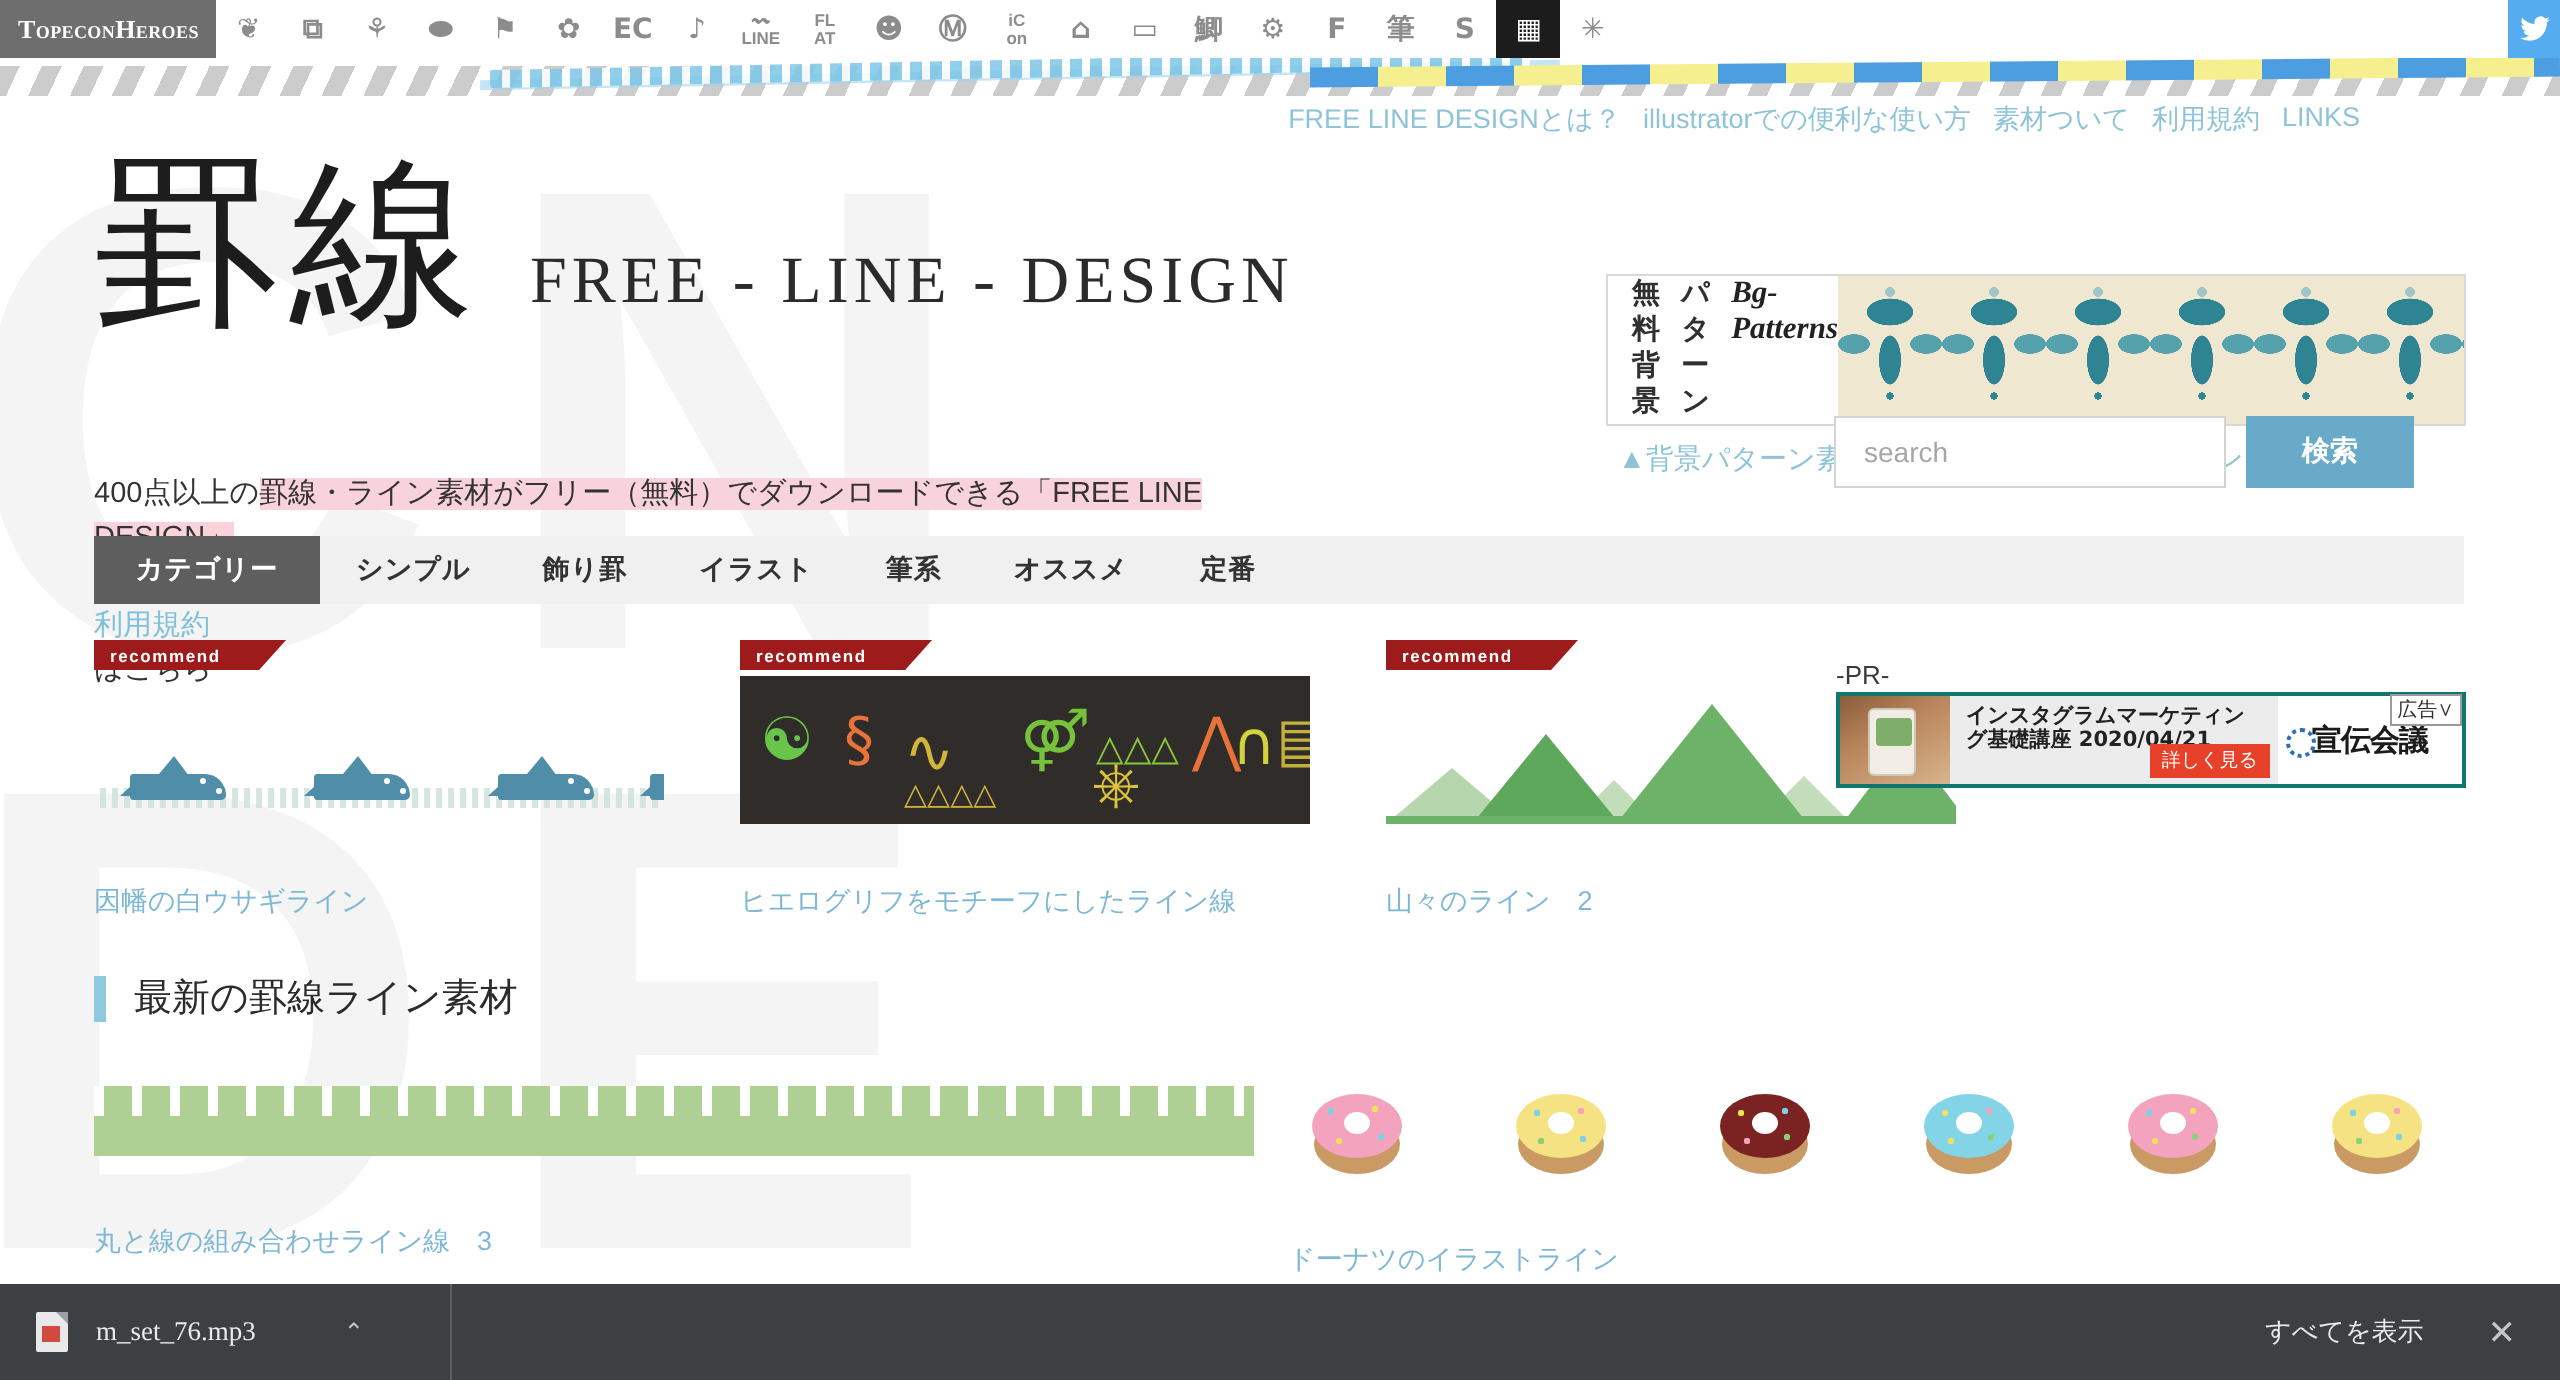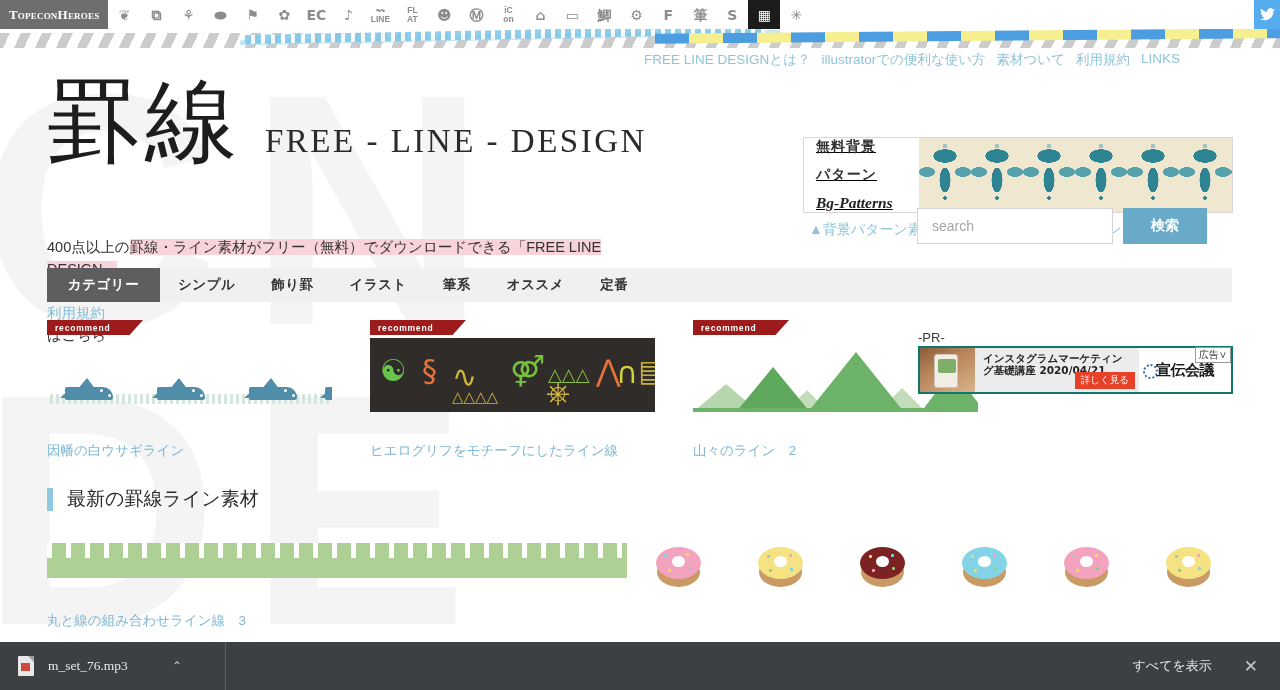--- a/index.html
+++ b/index.html
@@ -102,22 +102,22 @@
   }
   .hl{ background:#f9d3dc; }
   .lnk{ color:#7fc0da; text-decoration:none; cursor:pointer;}
 
   
   .bgbanner{
     position:absolute; left:803px; top:89px; width:430px; height:76px;
     border:1px solid #d8d8d8; display:flex; overflow:hidden; background:#fff; cursor:pointer;
   }
   .bgb-left{
-    width:115px; background:#fff; display:flex; flex-direction:column;
-    justify-content:space-between; padding-left:12px; gap:1px;text-decoration:underline;
+    width:115px; background:#fff; display:flex; flex-direction:row;
+    justify-content:flex-start; padding-left:12px; gap:1px;
   }
   .bgb-left .l1,.bgb-left .l2{ font-size:14px; font-weight:bold; color:#303030; letter-spacing:1px; font-family:"DejaVu Sans",sans-serif;}
   .bgb-left .l3{ font-size:15.5px; font-weight:bold; font-style:italic; color:#222; font-family:"Liberation Serif",serif;}
   .bgb-right{ flex:1; background:#efe7cf; position:relative; overflow:hidden; }
   .damask{
     position:absolute; inset:0;
     background:
       radial-gradient(ellipse 19px 11px at 26px 18px, #2f8494 0 60%, transparent 62%),
       radial-gradient(ellipse 9px 20px at 26px 42px, #2f8494 0 60%, transparent 62%),
       radial-gradient(ellipse 13px 8px at 8px 34px, #55a2ad 0 60%, transparent 62%),
@@ -528,20 +528,21 @@
         <div class="donut">
           <div class="base"></div>
             <div class="ice" style="background:#f5e383;"></div>
           <div class="sp" style="left:9px;top:10px;background:#7ad1e8;"></div>
           <div class="sp" style="left:31px;top:9px;background:#f3a3bd;"></div>
           <div class="sp" style="left:12px;top:24px;background:#8ad07a;"></div>
           <div class="sp" style="left:32px;top:22px;background:#7ad1e8;"></div>
           <div class="hole"></div>
         </div>
       </div>
+      <div class="cap2">ドーナツのイラストライン</div>
     </div>
   </div>
 
 </div>
 
 <div class="dlbar">
   <div class="dl-item">
     <div class="dl-fileicon">
         <div class="mini"></div>
       </div>

